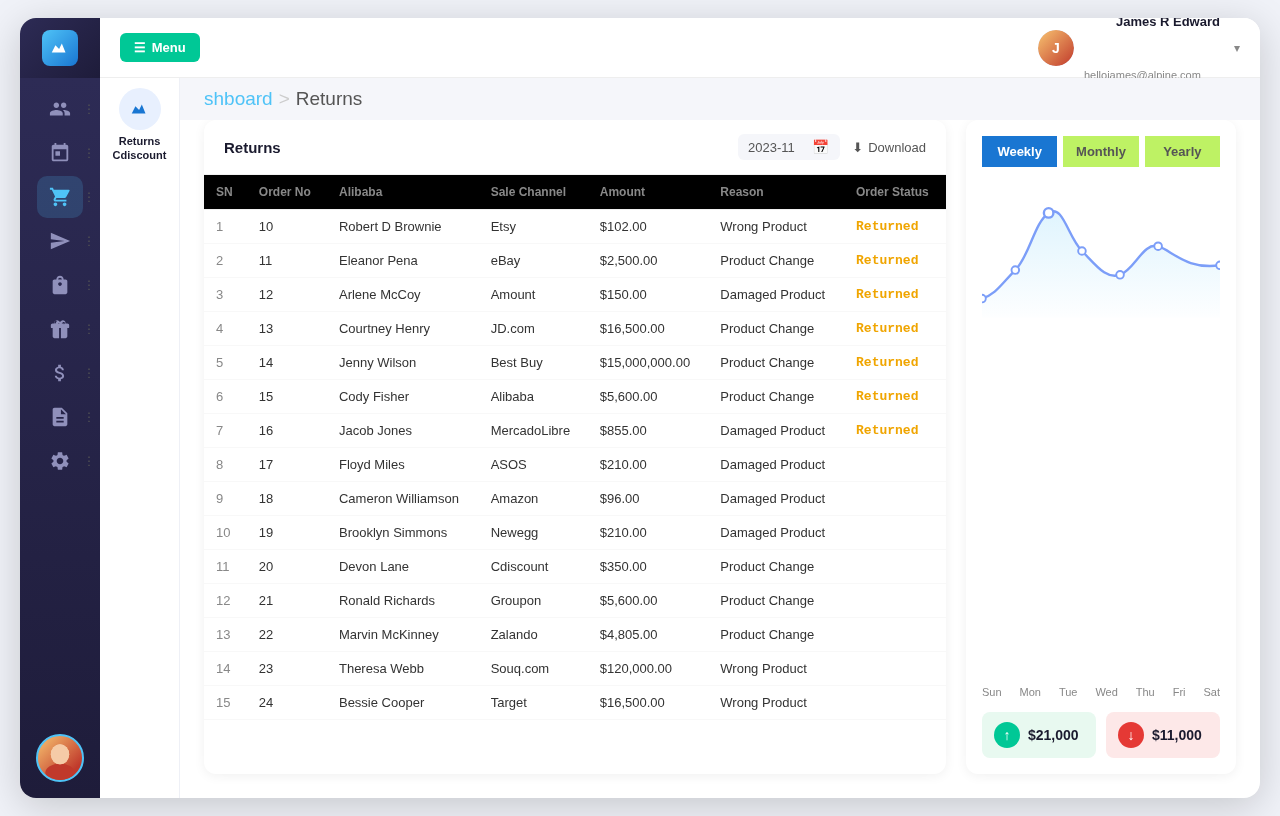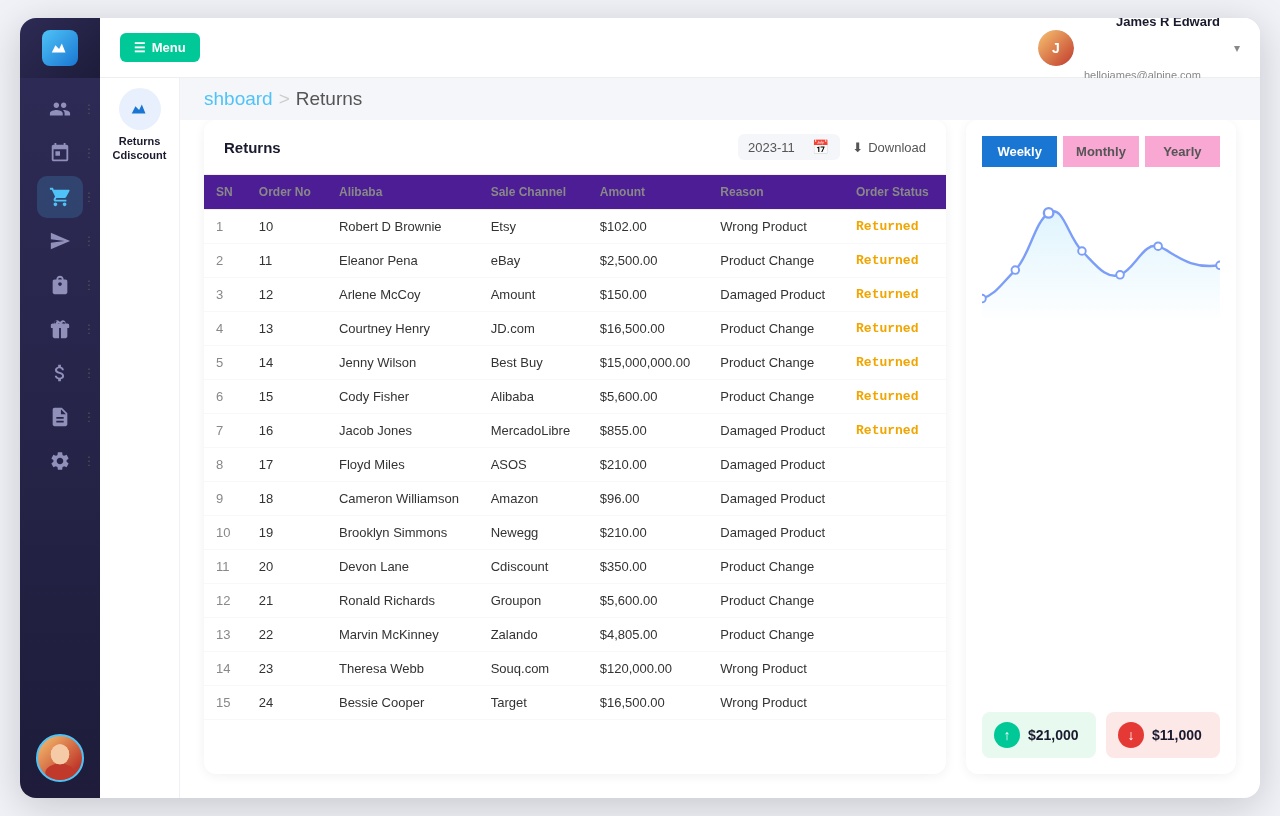--- a/index.html
+++ b/index.html
@@ -35,32 +35,32 @@
     .table-card { flex: 1; background: #fff; border-radius: 12px; overflow: hidden; display: flex; flex-direction: column; box-shadow: 0 2px 12px rgba(0,0,0,0.06); }
     .table-header { display: flex; align-items: center; justify-content: space-between; padding: 14px 20px; border-bottom: 1px solid #f0f0f0; }
     .table-title { font-size: 15px; font-weight: 700; color: #1a1a2e; }
     .table-actions { display: flex; align-items: center; gap: 12px; }
     .date-filter { display: flex; align-items: center; gap: 18px; font-size: 13px; color: #555; background: #f5f6fa; border-radius: 6px; padding: 5px 10px; }
     .cal-icon { font-size: 14px; color: #888; }
     .download-btn { display: flex; align-items: center; gap: 5px; font-size: 13px; color: #555; cursor: pointer; }
 
     .table-wrap { overflow-y: auto; flex: 1; }
     table { width: 100%; border-collapse: collapse; font-size: 13px; }
-    thead th { padding: 10px 12px; text-align: left; color: #888; font-weight: 600; font-size: 12px; background: #4c1d95; border-bottom: 1px solid #f0f0f0; position: sticky; top: 0; z-index: 1; }
+    thead th { padding: 10px 12px; text-align: left; color: #888; font-weight: 600; font-size: 12px; background: #000000; border-bottom: 1px solid #f0f0f0; position: sticky; top: 0; z-index: 1; }
     tbody tr { border-bottom: 1px solid #f8f8f8; }
     tbody td { padding: 9px 12px; color: #333; }
     .status-returned { color: #f0a500; font-weight: 600; font-family: Liberation Mono, monospace; }
     .sn-col { color: #888; }
 
     
     .chart-card { width: 270px; background: #fff; border-radius: 12px; box-shadow: 0 2px 12px rgba(0,0,0,0.06); display: flex; flex-direction: column; padding: 16px; flex-shrink: 0; overflow: hidden; }
     .chart-tabs { display: flex; gap: 6px; margin-bottom: 14px; }
     .chart-tab { flex: 1; padding: 8px 4px; border-radius: 0; text-align: center; font-size: 13px; font-weight: 600; cursor: pointer; border: none; }
     .chart-tab.active { background: #1976d2; color: #fff; }
-    .chart-tab:not(.active) { background: #f9a8d4; color: #555; }
+    .chart-tab:not(.active) { background: #bef264; color: #555; }
     .chart-area { flex: 1; position: relative; min-height: 120px; }
     .chart-labels { display: flex; justify-content: space-between; padding: 6px 0 0; }
     .chart-label { font-size: 11px; color: #888; }
     .chart-stats { display: flex; gap: 10px; margin-top: 14px; }
     .stat-box { flex: 1; border-radius: 8px; padding: 10px 12px; display: flex; align-items: center; gap: 8px; }
     .stat-box.up { background: #e8f9f0; }
     .stat-box.down { background: #fde8e8; }
     .stat-arrow { width: 26px; height: 26px; border-radius: 50%; display: flex; align-items: center; justify-content: center; font-size: 14px; }
     .stat-arrow.up { background: #00c896; color: #fff; }
     .stat-arrow.down { background: #e53935; color: #fff; }
@@ -424,20 +424,29 @@
 
               <circle cx="0" cy="120" r="4" fill="#fff" stroke="#7c9ef8" stroke-width="2"></circle>
               <circle cx="35" cy="90" r="4" fill="#fff" stroke="#7c9ef8" stroke-width="2"></circle>
               <circle cx="70" cy="30" r="5" fill="#fff" stroke="#7c9ef8" stroke-width="2.5"></circle>
               <circle cx="105" cy="70" r="4" fill="#fff" stroke="#7c9ef8" stroke-width="2"></circle>
               <circle cx="145" cy="95" r="4" fill="#fff" stroke="#7c9ef8" stroke-width="2"></circle>
               <circle cx="185" cy="65" r="4" fill="#fff" stroke="#7c9ef8" stroke-width="2"></circle>
               <circle cx="250" cy="85" r="4" fill="#fff" stroke="#7c9ef8" stroke-width="2"></circle>
             </svg>
           </div>
+          <div class="chart-labels" id="chart-labels">
+          <span class="chart-label">Sun</span>
+              <span class="chart-label">Mon</span>
+              <span class="chart-label">Tue</span>
+              <span class="chart-label">Wed</span>
+              <span class="chart-label">Thu</span>
+              <span class="chart-label">Fri</span>
+              <span class="chart-label">Sat</span>
+            </div>
           <div class="chart-stats">
             <div class="stat-box up">
               <div class="stat-arrow up">↑</div>
               <span class="stat-value">$21,000</span>
             </div>
             <div class="stat-box down">
               <div class="stat-arrow down">↓</div>
               <span class="stat-value">$11,000</span>
             </div>
           </div>

